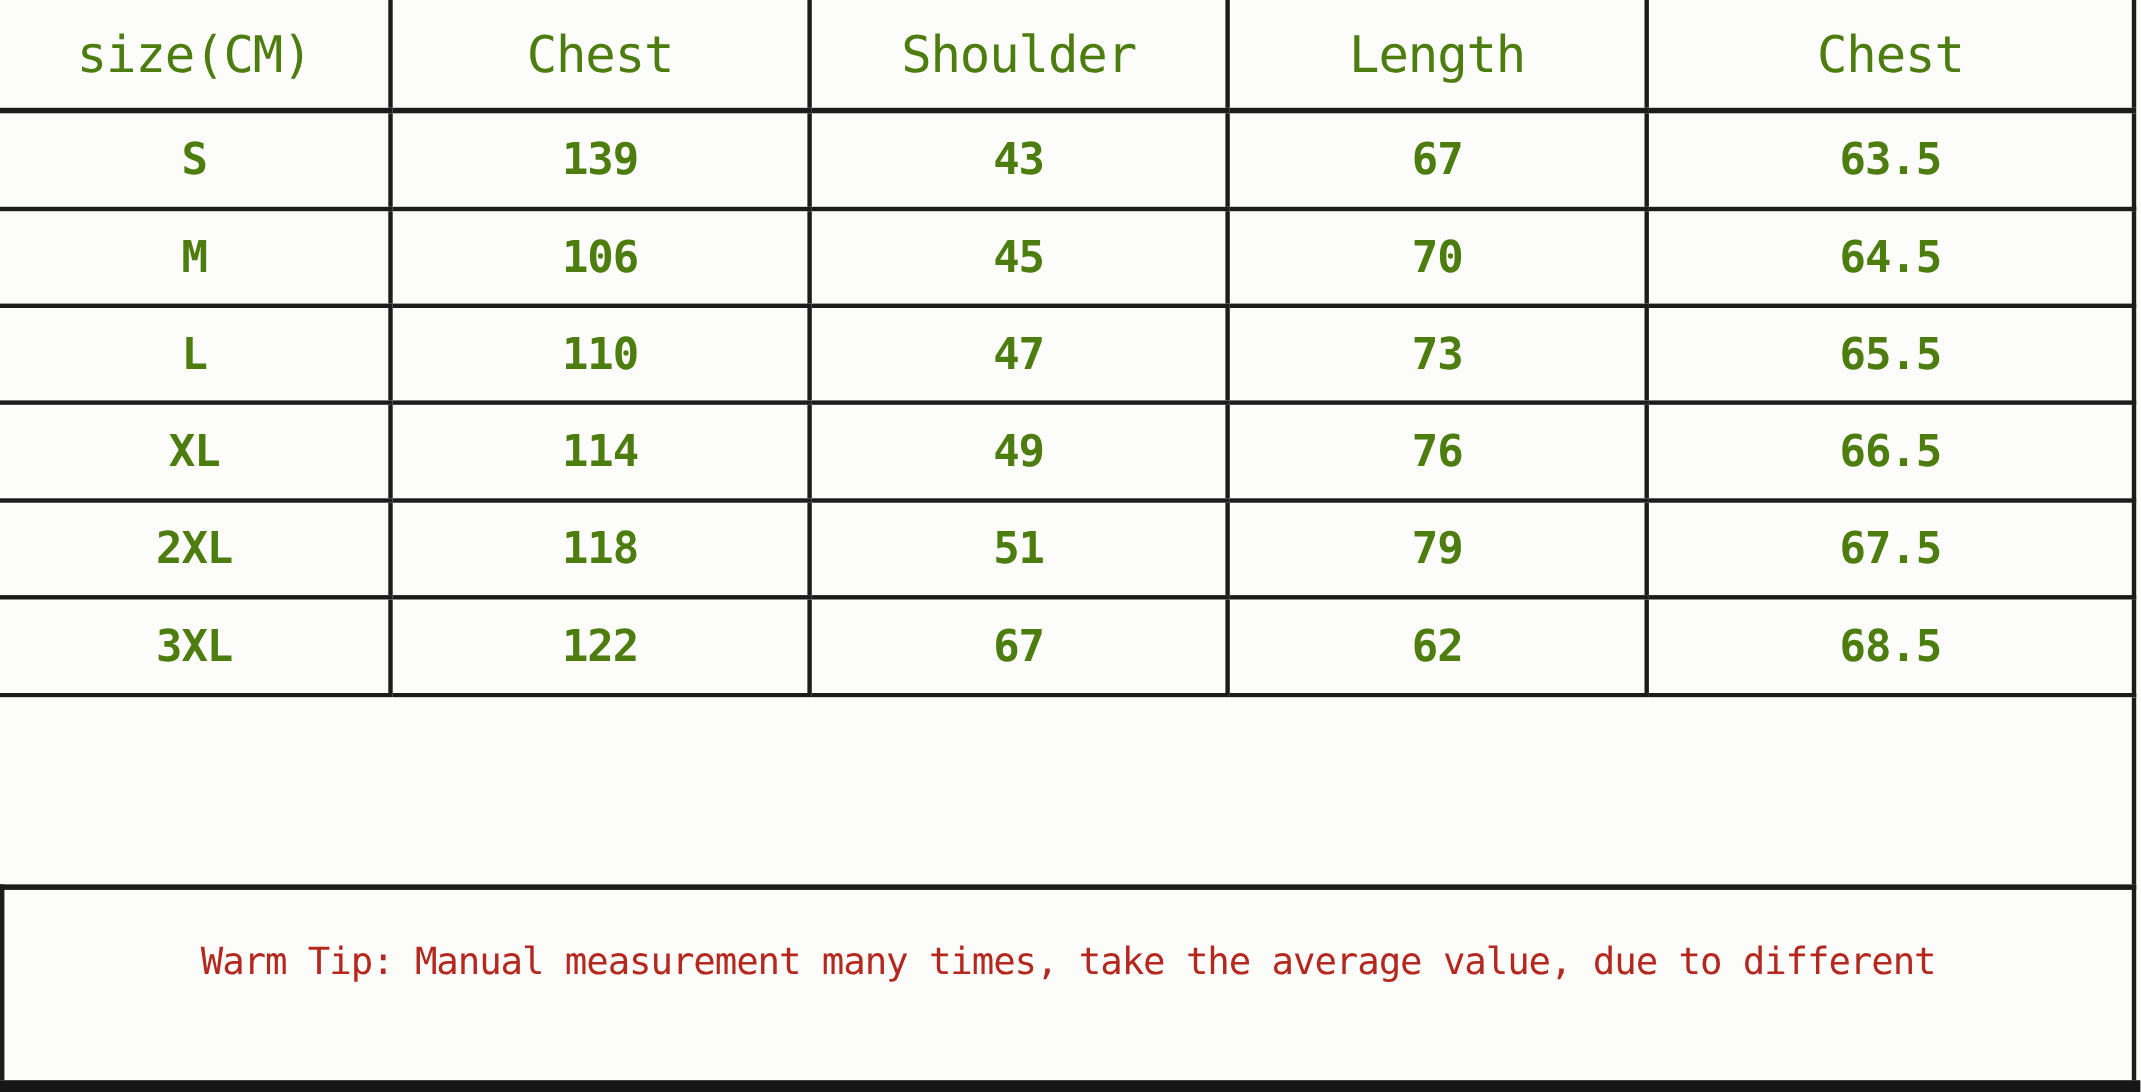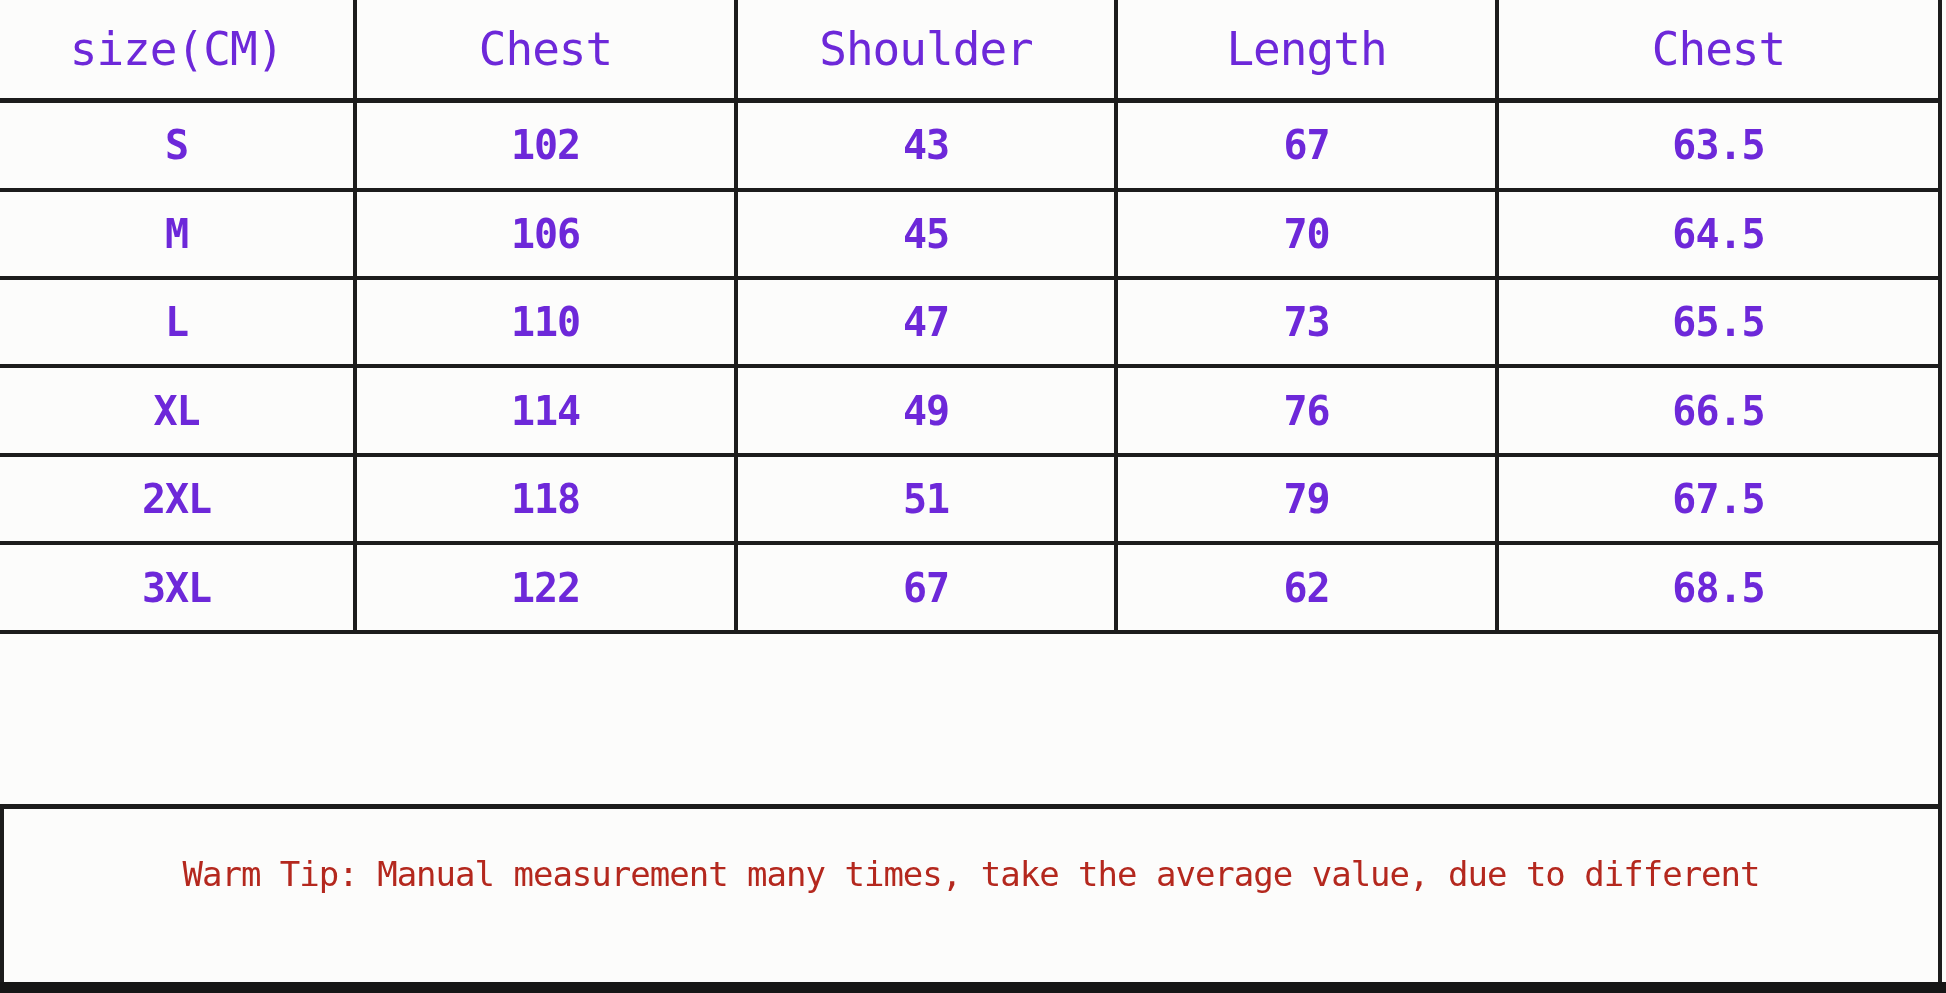--- a/index.html
+++ b/index.html
@@ -21,21 +21,21 @@
   table.size-table col:nth-child(1){ width: 355px; }
   table.size-table col:nth-child(2){ width: 381px; }
   table.size-table col:nth-child(3){ width: 380px; }
   table.size-table col:nth-child(4){ width: 381px; }
   table.size-table col:nth-child(5){ width: 443px; }
 
   table.size-table th, table.size-table td {
     border-left: 4px solid #1c1c1c;
     text-align: center;
     vertical-align: middle;
-    color: #6d28d9;
+    color: #4d7c0f;
     padding: 0;
   }
   table.size-table th:first-child, table.size-table td:first-child { border-left: none; }
   table.size-table th:last-child,  table.size-table td:last-child  { border-right: 4px solid #1c1c1c; }
 
   table.size-table thead th {
     height: 98px;
     border-bottom: 5px solid #1c1c1c;
     font-size: 46px;
     font-weight: 500;
@@ -99,21 +99,21 @@
         <th>size(CM)</th>
         <th>Chest</th>
         <th>Shoulder</th>
         <th>Length</th>
         <th>Chest</th>
       </tr>
     </thead>
     <tbody>
       <tr>
         <td>S</td>
-        <td>102</td>
+        <td>139</td>
         <td>43</td>
         <td>67</td>
         <td>63.5</td>
       </tr>
       <tr>
         <td>M</td>
         <td>106</td>
         <td>45</td>
         <td>70</td>
         <td>64.5</td>

